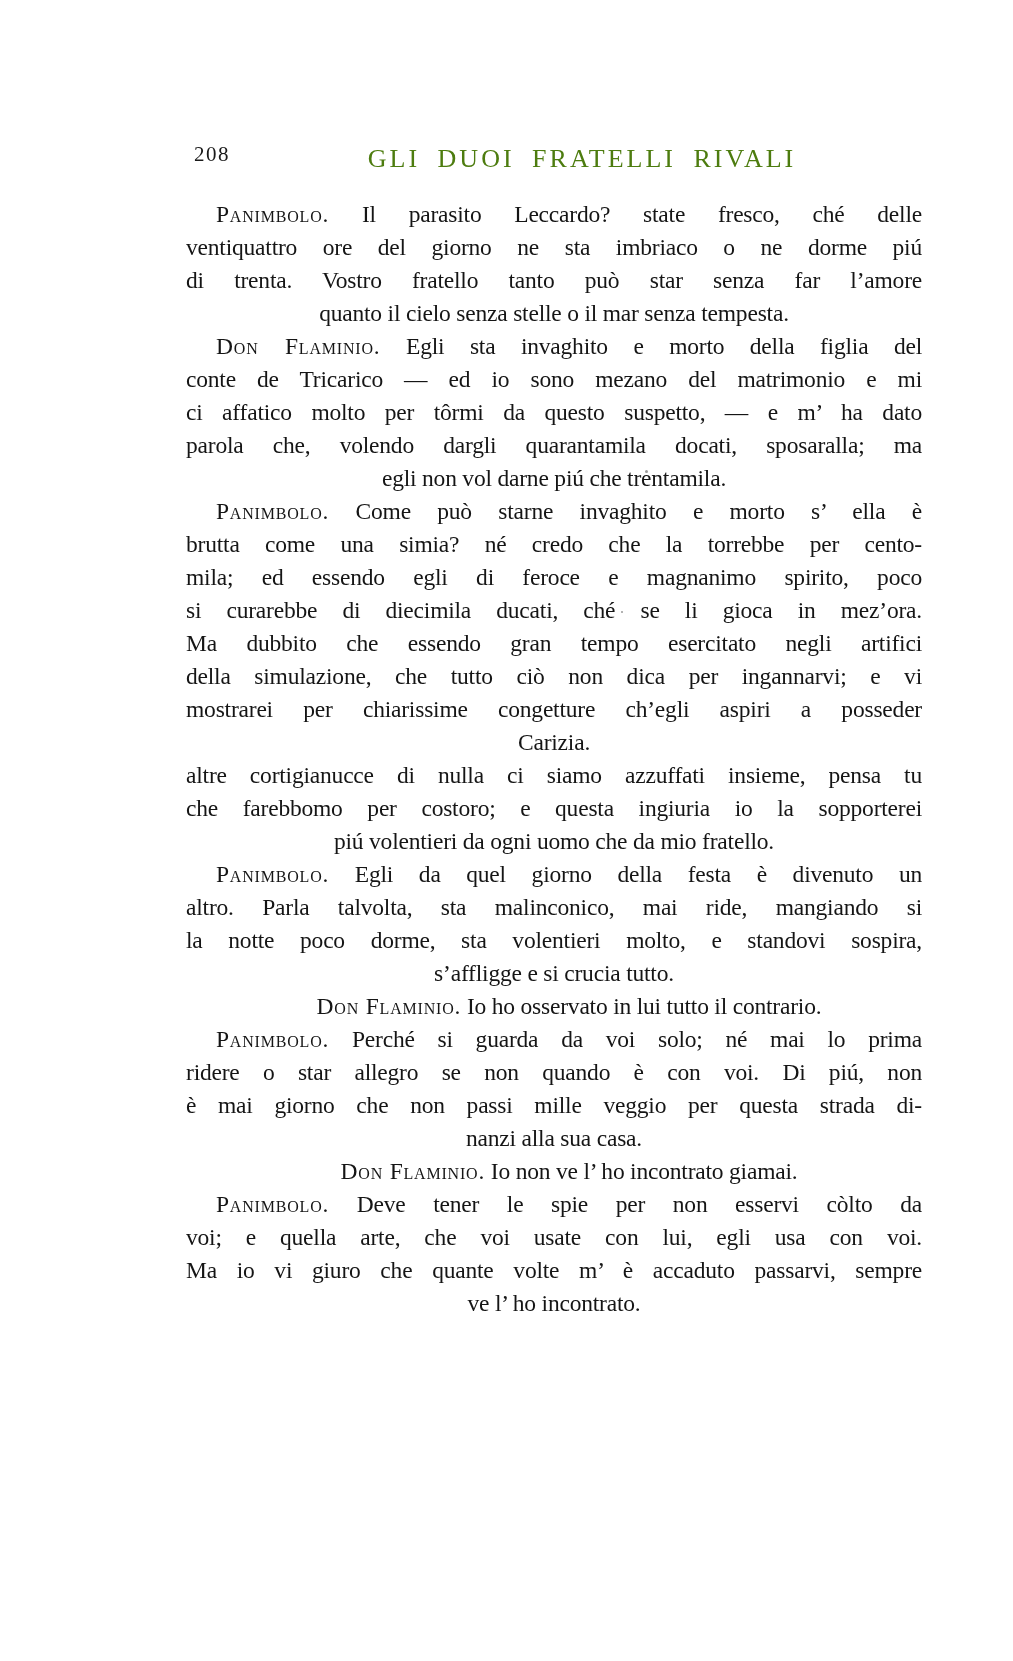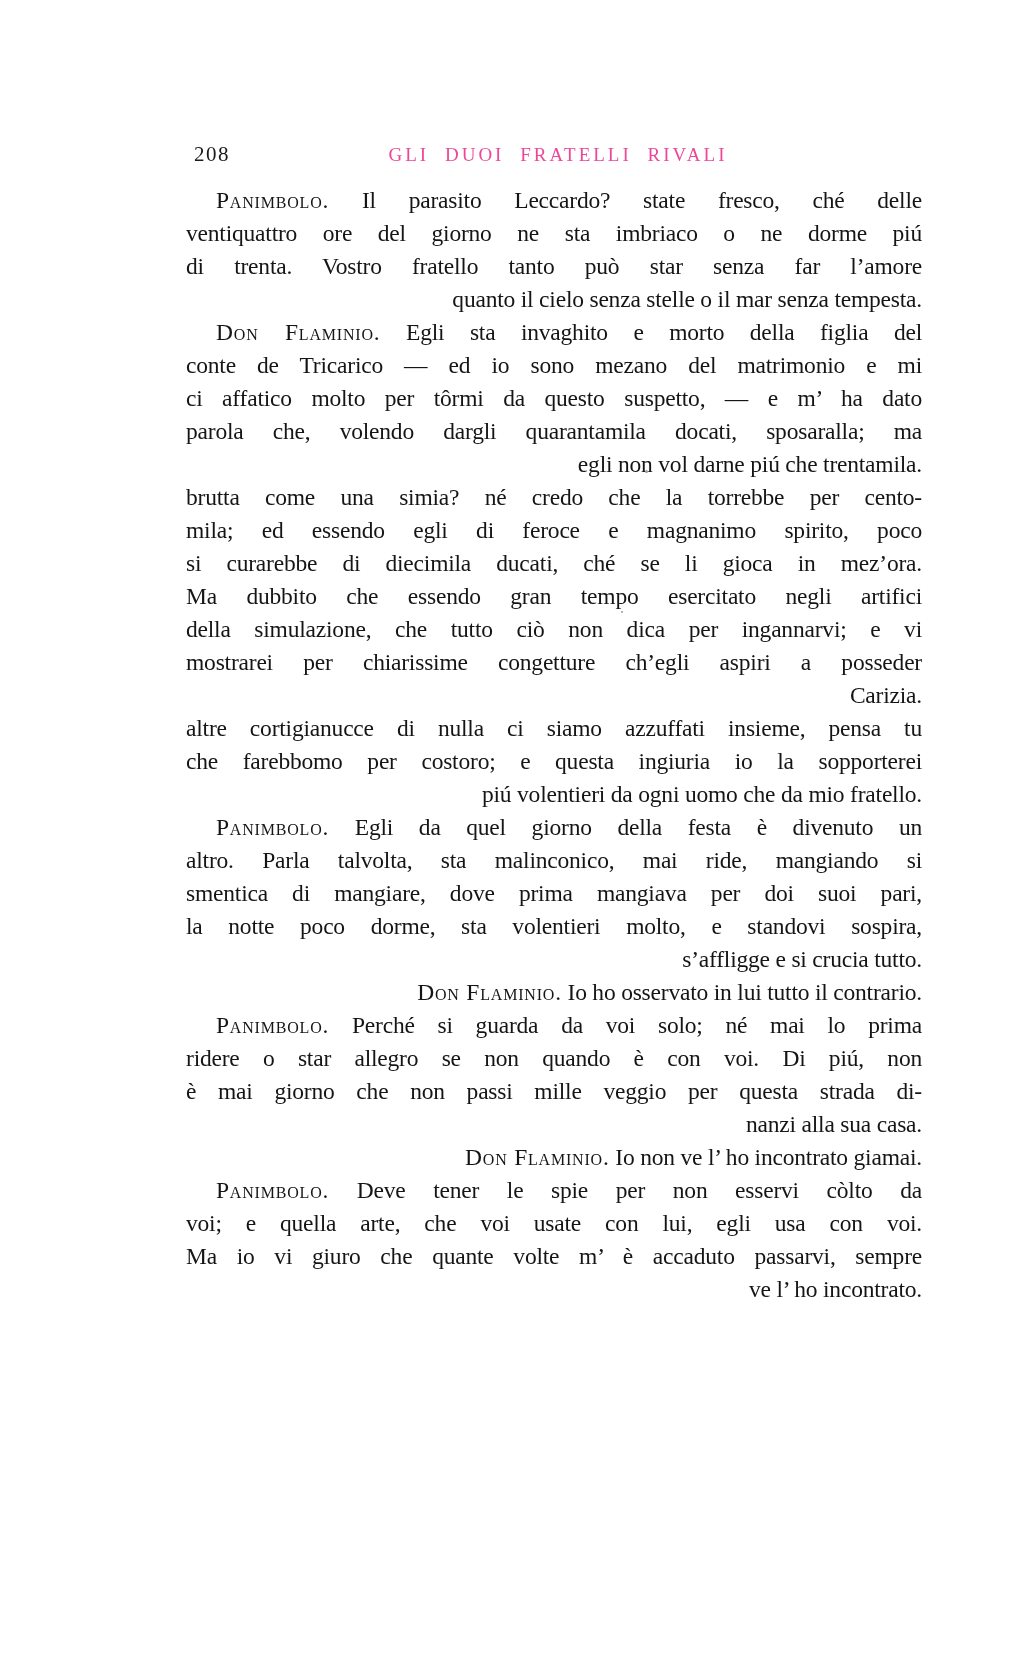--- a/index.html
+++ b/index.html
@@ -22,39 +22,39 @@
     width: 736px; height: 28px;
   }
   .page-number {
     position: absolute; left: 8px; top: 1px;
     font-size: 21px; letter-spacing: 1.5px;
     color: #1a1a1a;
   }
   .running-title {
     position: absolute; left: 50%; top: 3px;
     transform: translateX(-50%);
-    margin-left: 4px;
-    font-size: 19px;
+    margin-left: 28px;
+    font-size: 26px;
     letter-spacing: 3px;
     word-spacing: 8px;
     white-space: nowrap;
-    color: #ec4899;
+    color: #4d7c0f;
   }
   
   .text-block {
     position: absolute;
-    left: 186px; top: 184px;
+    left: 186px; top: 198px;
     width: 736px;
   }
   .line {
     font-size: 23.5px;
     line-height: 33px;
     height: 33px;
     letter-spacing: -0.2px;
-    text-align: right;
+    text-align: center;
     color: #151515;
   }
   .line.j {
     text-align: justify;
     text-align-last: justify;
   }
   .line.indent { padding-left: 30px; }
   .speaker {
     font-variant: small-caps;
     letter-spacing: 0.8px;
@@ -82,33 +82,33 @@
   <div class="text-block">
       <div class="line indent j"><span class="speaker">Panimbolo.</span> <span>Il parasito Leccardo? state fresco, ché delle</span></div>
       <div class="line j"><span>ventiquattro ore del giorno ne sta imbriaco o ne dorme piú</span></div>
       <div class="line j"><span>di trenta. Vostro fratello tanto può star senza far l’amore</span></div>
       <div class="line"><span>quanto il cielo senza stelle o il mar senza tempesta.</span></div>
       <div class="line indent j"><span class="speaker">Don Flaminio.</span> <span>Egli sta invaghito e morto della figlia del</span></div>
       <div class="line j"><span>conte de Tricarico — ed io sono mezano del matrimonio e mi</span></div>
       <div class="line j"><span>ci affatico molto per tôrmi da questo suspetto, — e m’ ha dato</span></div>
       <div class="line j"><span>parola che, volendo dargli quarantamila docati, sposaralla; ma</span></div>
       <div class="line"><span>egli non vol darne piú che trentamila.</span></div>
+      <div class="line indent j"><span class="speaker">Panimbolo.</span> <span>Come può starne invaghito e morto s’ ella è</span></div>
       <div class="line j"><span>brutta come una simia? né credo che la torrebbe per cento-</span></div>
       <div class="line j"><span>mila; ed essendo egli di feroce e magnanimo spirito, poco</span></div>
       <div class="line j"><span>si curarebbe di diecimila ducati, ché se li gioca in mez’ora.</span></div>
       <div class="line j"><span>Ma dubbito che essendo gran tempo esercitato negli artifici</span></div>
       <div class="line j"><span>della simulazione, che tutto ciò non dica per ingannarvi; e vi</span></div>
       <div class="line j"><span>mostrarei per chiarissime congetture ch’egli aspiri a posseder</span></div>
       <div class="line"><span>Carizia.</span></div>
       <div class="line j"><span>altre cortigianucce di nulla ci siamo azzuffati insieme, pensa tu</span></div>
       <div class="line j"><span>che farebbomo per costoro; e questa ingiuria io la sopporterei</span></div>
       <div class="line"><span>piú volentieri da ogni uomo che da mio fratello.</span></div>
       <div class="line indent j"><span class="speaker">Panimbolo.</span> <span>Egli da quel giorno della festa è divenuto un</span></div>
       <div class="line j"><span>altro. Parla talvolta, sta malinconico, mai ride, mangiando si</span></div>
-      <div class="line j"><span>smentica di mangiare, dove prima mangiava per doi suoi pari,</span></div>
       <div class="line j"><span>la notte poco dorme, sta volentieri molto, e standovi sospira,</span></div>
       <div class="line"><span>s’affligge e si crucia tutto.</span></div>
       <div class="line indent"><span class="speaker">Don Flaminio.</span> <span>Io ho osservato in lui tutto il contrario.</span></div>
       <div class="line indent j"><span class="speaker">Panimbolo.</span> <span>Perché si guarda da voi solo; né mai lo prima</span></div>
       <div class="line j"><span>ridere o star allegro se non quando è con voi. Di piú, non</span></div>
       <div class="line j"><span>è mai giorno che non passi mille veggio per questa strada di-</span></div>
       <div class="line"><span>nanzi alla sua casa.</span></div>
       <div class="line indent"><span class="speaker">Don Flaminio.</span> <span>Io non ve l’ ho incontrato giamai.</span></div>
       <div class="line indent j"><span class="speaker">Panimbolo.</span> <span>Deve tener le spie per non esservi còlto da</span></div>
       <div class="line j"><span>voi; e quella arte, che voi usate con lui, egli usa con voi.</span></div>

